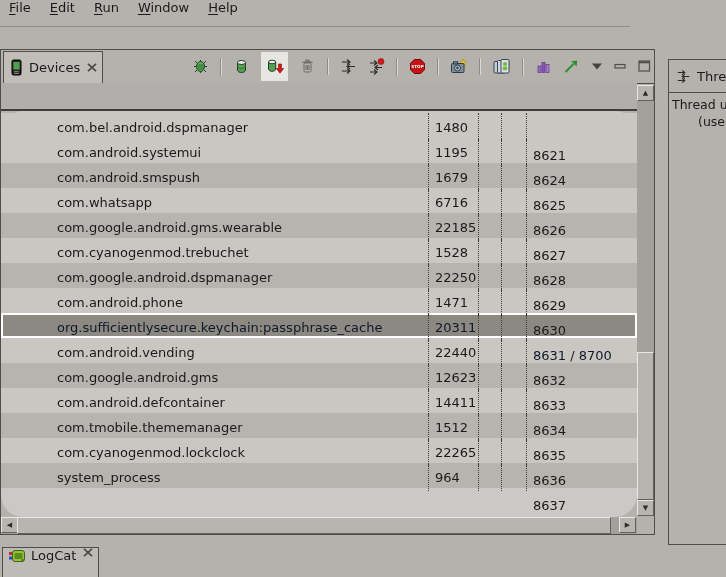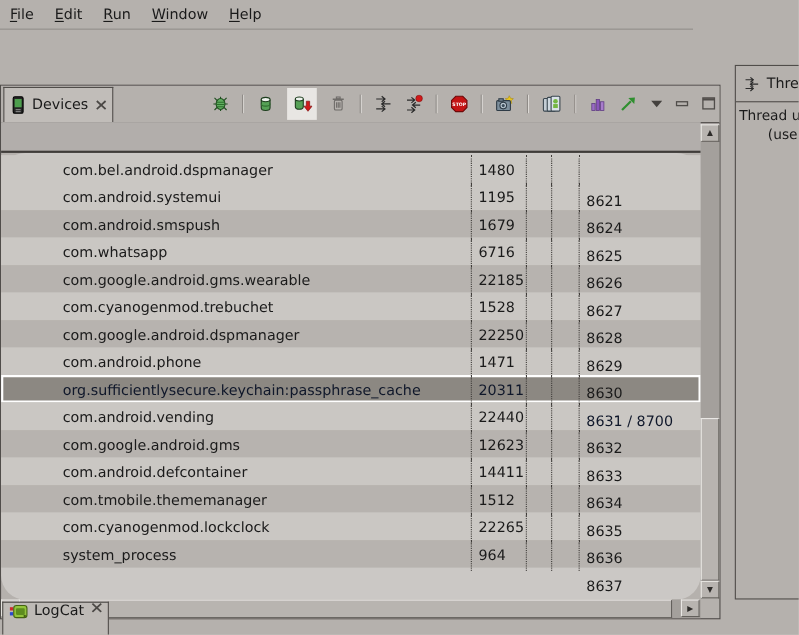--- a/index.html
+++ b/index.html
@@ -3,27 +3,27 @@
 <meta charset="utf-8">
 <style>
   html,body{margin:0;padding:0;}
   body{
     width:726px;height:577px;position:relative;overflow:hidden;
     background:#b5b1ad;color:#1a1a1a;
     font-family:"DejaVu Sans","Liberation Sans",sans-serif;
   }
   
   .menubar{position:absolute;top:0;left:0;width:630px;height:27px;
-    border-bottom:1px solid #928e89;display:flex;align-items:center;
+    border-bottom:1px solid #928e89;display:flex;
     padding-left:9px;box-sizing:border-box;font-size:13px;}
   .mi{margin-right:19px;cursor:default;}
   .mi u{text-underline-offset:2px;}
   
   .panel{position:absolute;background:#b5b1ad;border:1px solid #504d4a;box-sizing:border-box;}
-  .left-panel{left:0;top:77px;width:655px;height:486px;}
+  .left-panel{left:0;top:49px;width:655px;height:486px;}
   .right-panel{left:668px;top:59px;width:400px;height:486px;}
   
   .tabbar{position:absolute;left:0;top:0;right:0;height:33px;border-bottom:1px solid #504d4a;background:#b5b1ad;}
   .devices-tab{position:absolute;left:2px;top:1px;height:32px;width:100px;background:#c1bdb9;
     border:1px solid #504d4a;border-bottom:none;display:flex;align-items:center;gap:5px;
     padding:0 5px;box-sizing:border-box;font-size:13px;}
   .tab-close{margin-left:auto;display:flex;}
   
   .toolbar{position:absolute;right:3px;top:0;height:32px;display:flex;align-items:center;gap:11px;}
   .tbtn{display:flex;align-items:center;justify-content:center;cursor:default;}

